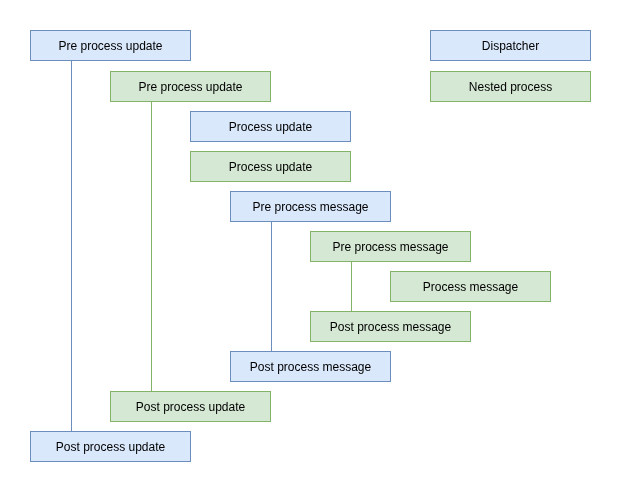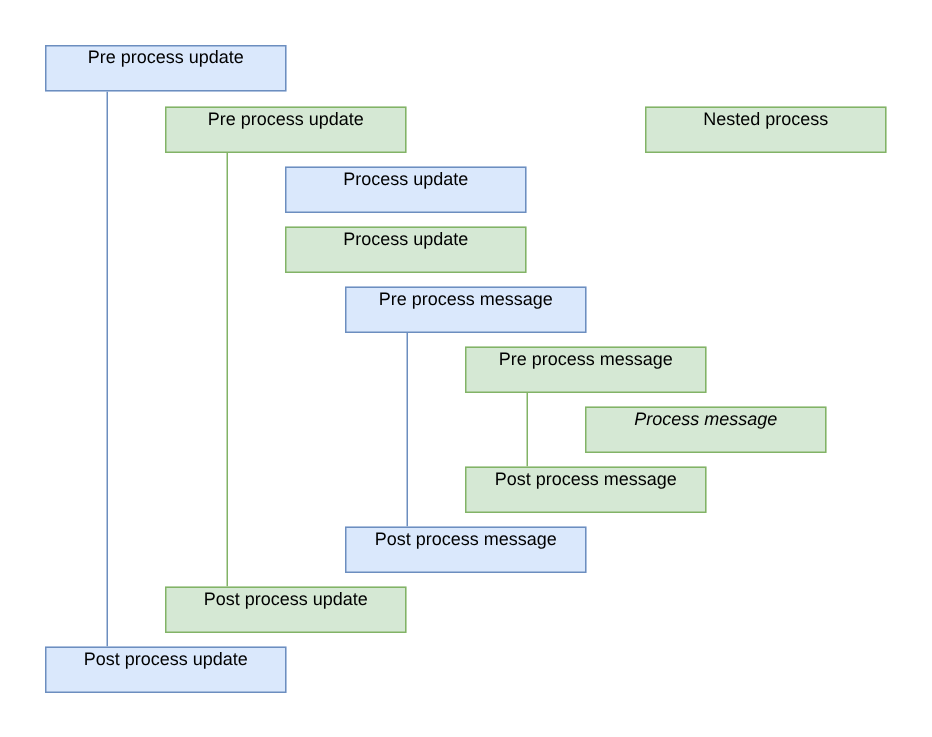--- a/index.html
+++ b/index.html
@@ -12,21 +12,21 @@
     width: 621px;
     height: 491px;
     background: #ffffff;
     font-family: "Liberation Sans", sans-serif;
     overflow: hidden;
   }
   .node {
     position: absolute;
     box-sizing: border-box;
     display: flex;
-    align-items: flex-start;
+    align-items: center;
     justify-content: center;
     font-size: 12px;
     line-height: 14px;
     color: #000000;
     border-width: 1px;
     border-style: solid;
     text-align: center;
     white-space: nowrap;
   }
   .node.blue {
@@ -45,20 +45,23 @@
     width: 1px;
   }
   .edge.blue { background: #6c8ebf; }
   .edge.green { background: #82b366; }
 </style>
 </head>
 <body>
 
 <div id="canvas">
 
+  <div class="node blue" style="left:430px; top:30px; width:161px; height:31px;">
+    <span>Dispatcher</span>
+  </div>
 
   <div class="node green" style="left:430px; top:71px; width:161px; height:31px;">
     <span>Nested process</span>
   </div>
 
   <div class="edge v blue" style="left:71px; top:61px; height:370px;"></div>
 
   <div class="edge v green" style="left:151px; top:102px; height:289px;"></div>
 
   <div class="edge v blue" style="left:271px; top:222px; height:129px;"></div>
@@ -82,21 +85,21 @@
   </div>
 
   <div class="node blue" style="left:230px; top:191px; width:161px; height:31px;">
     <span>Pre process message</span>
   </div>
 
   <div class="node green" style="left:310px; top:231px; width:161px; height:31px;">
     <span>Pre process message</span>
   </div>
 
-  <div class="node green" style="left:390px; top:271px; width:161px; height:31px;font-style:italic;">
+  <div class="node green" style="left:390px; top:271px; width:161px; height:31px;">
     <span>Process message</span>
   </div>
 
   <div class="node green" style="left:310px; top:311px; width:161px; height:31px;">
     <span>Post process message</span>
   </div>
 
   <div class="node blue" style="left:230px; top:351px; width:161px; height:31px;">
     <span>Post process message</span>
   </div>

